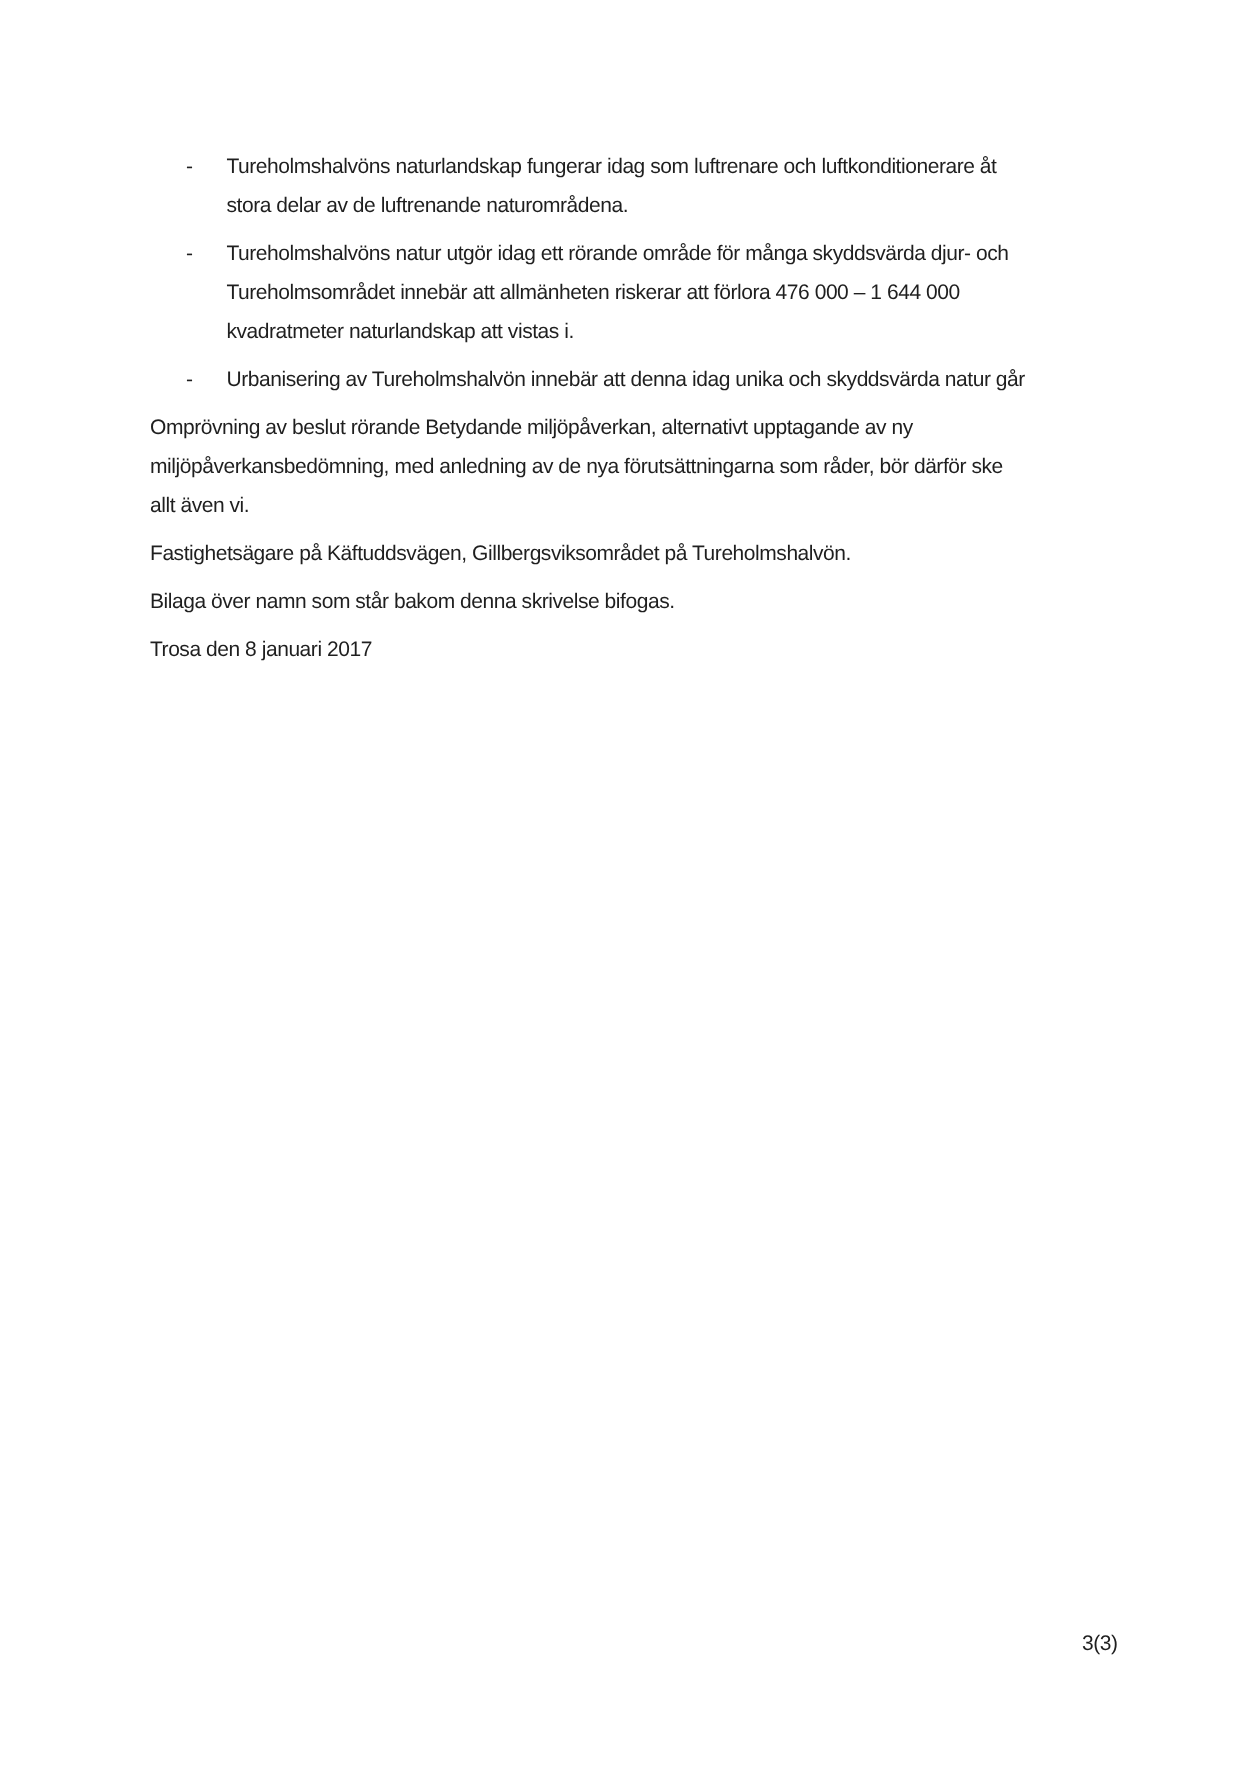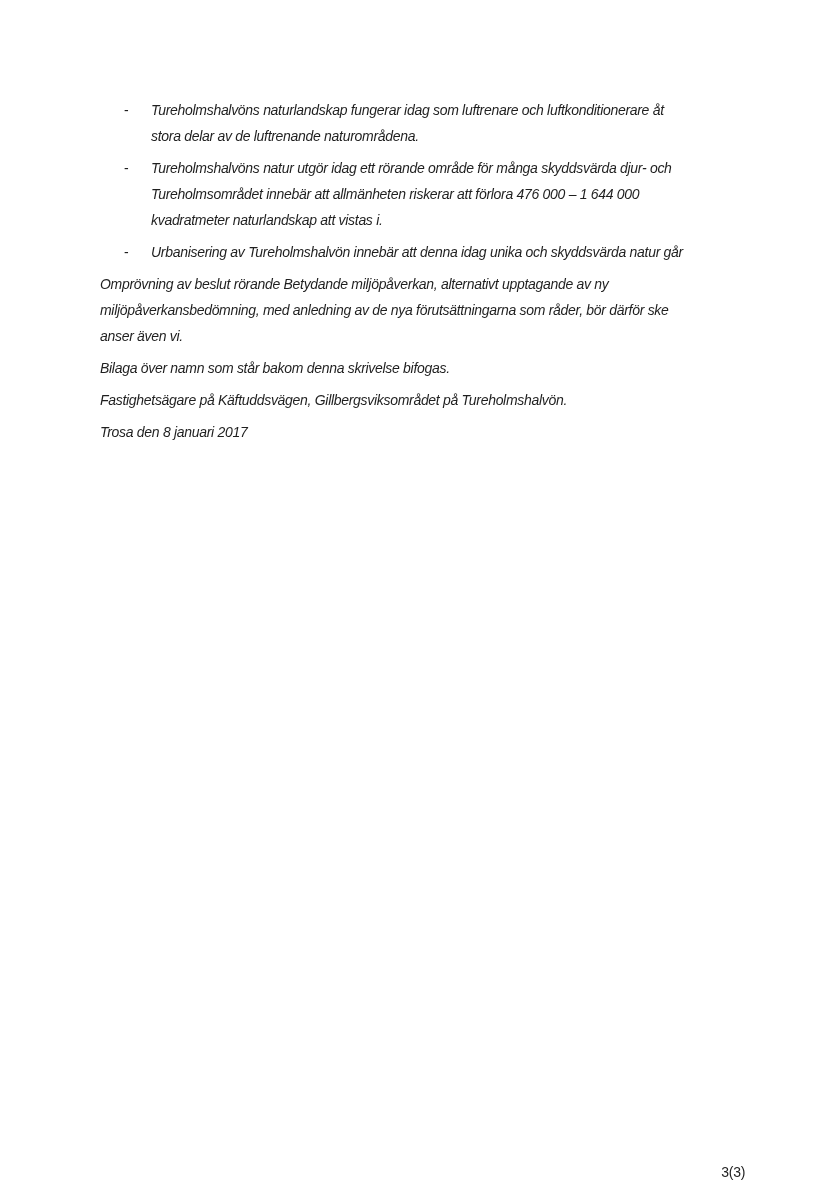--- a/index.html
+++ b/index.html
@@ -26,24 +26,24 @@
     display: flex;
     padding-left: 24px;
     margin-bottom: 6px;
   }
   .bullet .dash {
     flex: 0 0 27px;
     width: 27px;
   }
   .bullet .btext { flex: 1; }
   .para { margin-bottom: 6px; }
-  .line { white-space: pre; font-style: italic; }
+  .line { white-space: pre; }
   .footer {
     position: absolute;
-    top: 1159px;
+    top: 1082px;
     left: 0;
     right: 95px;
     text-align: right;
   }
 </style>
 </head>
 <body>
 
 <div class="page">
   <div class="content">
@@ -68,29 +68,29 @@
     <div class="bullet">
       <span class="dash">-</span>
       <div class="btext">
         <div class="line">Urbanisering av Tureholmshalvön innebär att denna idag unika och skyddsvärda natur går</div>
       </div>
     </div>
 
     <div class="para">
       <div class="line">Omprövning av beslut rörande Betydande miljöpåverkan, alternativt upptagande av ny</div>
       <div class="line">miljöpåverkansbedömning, med anledning av de nya förutsättningarna som råder, bör därför ske</div>
-      <div class="line">anser även vi.</div>
+      <div class="line">allt även vi.</div>
+    </div>
+
+    <div class="para">
+      <div class="line">Fastighetsägare på Käftuddsvägen, Gillbergsviksområdet på Tureholmshalvön.</div>
     </div>
 
     <div class="para">
       <div class="line">Bilaga över namn som står bakom denna skrivelse bifogas.</div>
-    </div>
-
-    <div class="para">
-      <div class="line">Fastighetsägare på Käftuddsvägen, Gillbergsviksområdet på Tureholmshalvön.</div>
     </div>
 
     <div class="para">
       <div class="line">Trosa den 8 januari 2017</div>
     </div>
 
   </div>
 
   <div class="footer">3(3)</div>
 </div>

